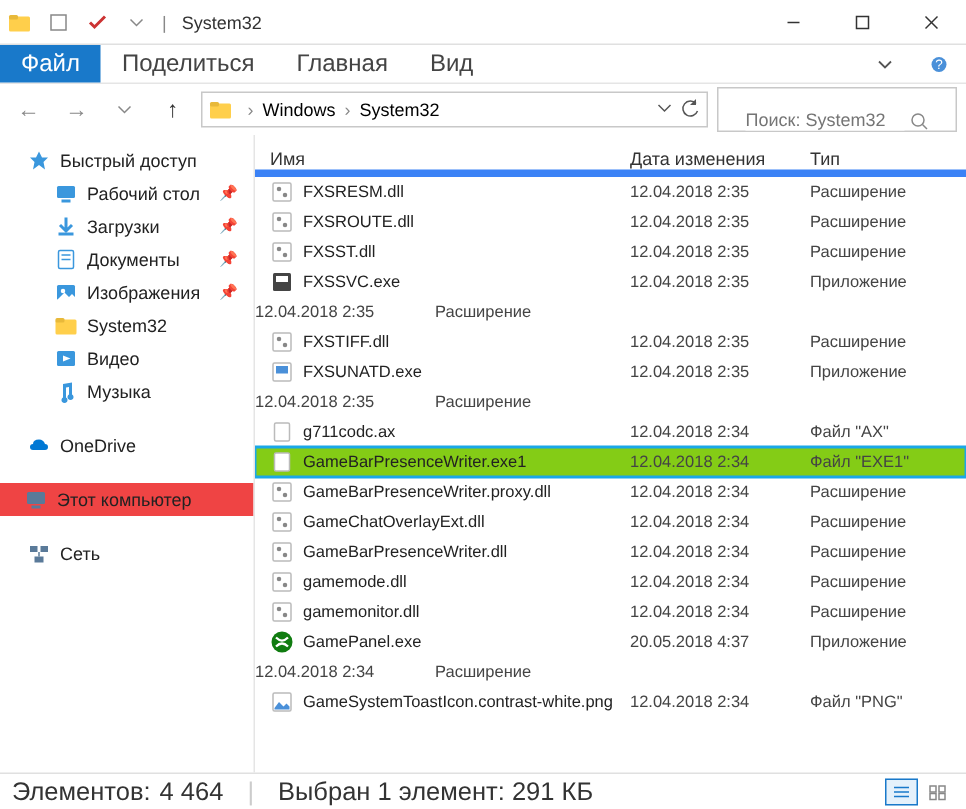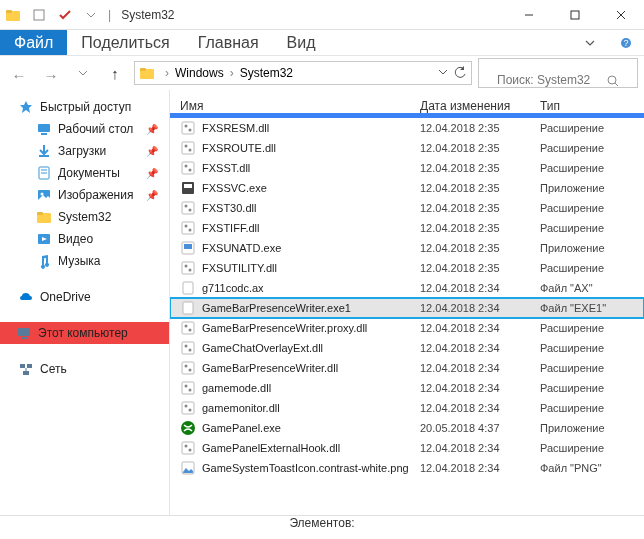--- a/index.html
+++ b/index.html
@@ -46,26 +46,26 @@
 .columns { height: 28px; display: flex; align-items: flex-end; border-bottom: 5px solid #3b82f6; color: #333; font-size: 12px; }
 .col-name { flex: 0 0 250px; padding-left: 10px; }
 .col-date { flex: 0 0 120px; }
 .col-type { flex: 1; }
 
 .filelist { flex: 1; overflow: hidden; }
 .row { height: 20px; display: flex; align-items: center; font-size: 11px; color: #222; }
 .row .c-name { flex: 0 0 250px; padding-left: 10px; display: flex; align-items: center; gap: 6px; white-space: nowrap; overflow: hidden; }
 .row .c-date { flex: 0 0 120px; color: #444; }
 .row .c-type { flex: 1; color: #444; white-space: nowrap; overflow: hidden; }
-.row.sel { background: #e5e5e5; }
+.row.sel { background: #84cc16; }
 .row.sel-outline { outline: 2px solid #1aa7e8; outline-offset: -1px; }
 .file-ico { width: 16px; height: 16px; display: inline-flex; align-items: center; justify-content: center; }
 
 
-.statusbar { height: 24px; border-top: 1px solid #e0e0e0; display: flex; align-items: center; padding: 0 8px; font-size: 12px; color: #333; gap: 16px; flex-direction: column; }
+.statusbar { height: 24px; border-top: 1px solid #e0e0e0; display: flex; align-items: center; padding: 0 8px; font-size: 17px; color: #333; gap: 16px; }
 .statusbar .pipe { color: #ccc; }
 .view-mode { margin-left: auto; display: flex; gap: 2px; }
 .view-btn { width: 22px; height: 18px; border: 1px solid transparent; display: flex; align-items: center; justify-content: center; }
 .view-btn.active { border-color: #1979ca; background: #e5f1fb; }
 
 
 svg { display: block; }
 </style>
 </head>
 <body>
@@ -347,30 +347,20 @@
                 <rect x="2" y="2" width="12" height="12" rx="1" fill="#444"></rect>
                 <rect x="4" y="4" width="8" height="4" fill="#fff"></rect>
               </svg>
             </span>
             <span>FXSSVC.exe</span>
           </div>
           <div class="c-date">12.04.2018 2:35</div>
           <div class="c-type">Приложение</div>
         </div>
         <div class="row">
-          <div class="c-name">
-            <span class="file-ico">
-              <svg width="16" height="16">
-                <rect x="2" y="2" width="12" height="12" rx="1" fill="#fff" stroke="#bbb"></rect>
-                <circle cx="6" cy="6" r="1.5" fill="#888"></circle>
-                <circle cx="10" cy="10" r="1.5" fill="#888"></circle>
-              </svg>
-            </span>
-            <span>FXST30.dll</span>
-          </div>
           <div class="c-date">12.04.2018 2:35</div>
           <div class="c-type">Расширение</div>
         </div>
         <div class="row">
           <div class="c-name">
             <span class="file-ico">
               <svg width="16" height="16">
                 <rect x="2" y="2" width="12" height="12" rx="1" fill="#fff" stroke="#bbb"></rect>
                 <circle cx="6" cy="6" r="1.5" fill="#888"></circle>
                 <circle cx="10" cy="10" r="1.5" fill="#888"></circle>
@@ -388,30 +378,20 @@
                 <rect x="2" y="2" width="12" height="12" rx="1" fill="#fff" stroke="#bbb"></rect>
                 <rect x="4" y="4" width="8" height="5" fill="#4a90d9"></rect>
               </svg>
             </span>
             <span>FXSUNATD.exe</span>
           </div>
           <div class="c-date">12.04.2018 2:35</div>
           <div class="c-type">Приложение</div>
         </div>
         <div class="row">
-          <div class="c-name">
-            <span class="file-ico">
-              <svg width="16" height="16">
-                <rect x="2" y="2" width="12" height="12" rx="1" fill="#fff" stroke="#bbb"></rect>
-                <circle cx="6" cy="6" r="1.5" fill="#888"></circle>
-                <circle cx="10" cy="10" r="1.5" fill="#888"></circle>
-              </svg>
-            </span>
-            <span>FXSUTILITY.dll</span>
-          </div>
           <div class="c-date">12.04.2018 2:35</div>
           <div class="c-type">Расширение</div>
         </div>
         <div class="row">
           <div class="c-name">
             <span class="file-ico">
               <svg width="16" height="16">
                 <rect x="3" y="2" width="10" height="12" rx="1" fill="#fff" stroke="#bbb"></rect>
               </svg>
             </span>
@@ -509,30 +489,20 @@
                 <circle cx="8" cy="8" r="7" fill="#107c10"></circle>
                 <path d="M4 5 Q8 9 12 5 M4 11 Q8 7 12 11" stroke="#fff" fill="none" stroke-width="1.5"></path>
               </svg>
             </span>
             <span>GamePanel.exe</span>
           </div>
           <div class="c-date">20.05.2018 4:37</div>
           <div class="c-type">Приложение</div>
         </div>
         <div class="row">
-          <div class="c-name">
-            <span class="file-ico">
-              <svg width="16" height="16">
-                <rect x="2" y="2" width="12" height="12" rx="1" fill="#fff" stroke="#bbb"></rect>
-                <circle cx="6" cy="6" r="1.5" fill="#888"></circle>
-                <circle cx="10" cy="10" r="1.5" fill="#888"></circle>
-              </svg>
-            </span>
-            <span>GamePanelExternalHook.dll</span>
-          </div>
           <div class="c-date">12.04.2018 2:34</div>
           <div class="c-type">Расширение</div>
         </div>
         <div class="row">
           <div class="c-name">
             <span class="file-ico">
               <svg width="16" height="16">
                 <rect x="2" y="2" width="12" height="12" rx="1" fill="#fff" stroke="#bbb"></rect>
                 <path d="M3 12 L6 8 L9 11 L11 9 L13 11 L13 13 L3 13 Z" fill="#4a90d9"></path>
               </svg>

